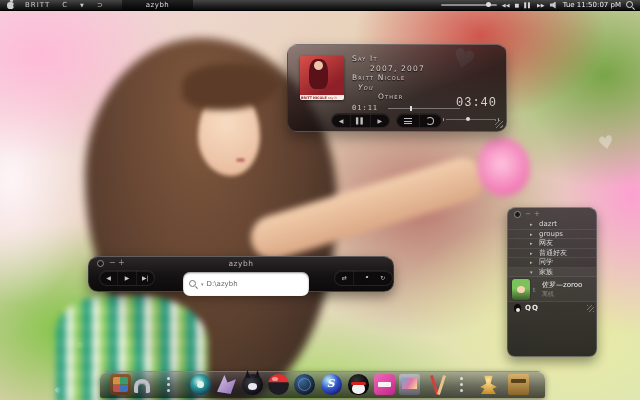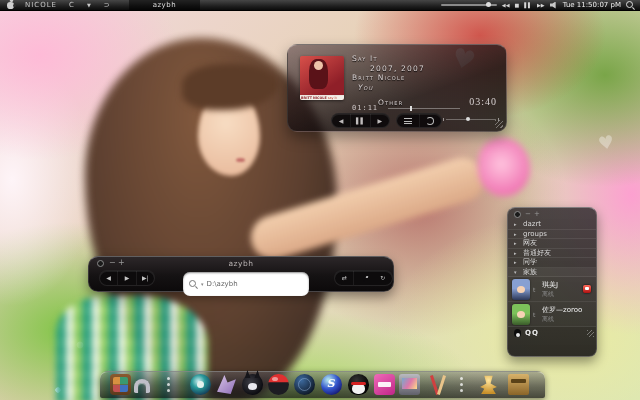--- a/index.html
+++ b/index.html
@@ -69,23 +69,23 @@
     box-shadow:0 6px 14px rgba(0,0,0,0.35);}
   .album-art{position:absolute;left:12px;top:11px;width:44px;height:44px;border-radius:2px;overflow:hidden;
     background:linear-gradient(145deg,#d8504a,#8f1f28 70%);box-shadow:0 1px 3px rgba(0,0,0,0.5);}
   .art-figure{position:absolute;left:9px;top:3px;width:19px;height:30px;background:#5a1218;border-radius:40% 40% 30% 30%;}
   .art-figure::before{content:"";position:absolute;left:5px;top:2px;width:9px;height:9px;background:#eec3a8;border-radius:50%;}
   .art-band{position:absolute;left:0;right:0;bottom:0;height:9px;background:#f2efe8;color:#c0392b;
     font-size:6px;line-height:9px;white-space:nowrap;transform:scale(0.55);transform-origin:0 100%;width:180%;padding-left:2px;}
   .art-band b{color:#8f1f28;}
   .track-info{position:absolute;left:64px;top:9px;font-size:7.5px;font-variant:small-caps;letter-spacing:1.2px;
     color:#ded6d6;line-height:9.6px;text-shadow:0 1px 1px #000;white-space:nowrap;}
-  .ti-1{padding-left:18px;}.ti-3{padding-left:6px;font-style:italic;}.ti-4{padding-left:26px;margin-top:6px;}
+  .ti-1{padding-left:18px;}.ti-3{padding-left:6px;font-style:italic;}.ti-4{padding-left:26px;}
   .elapsed{position:absolute;left:64px;top:59px;font-family:"DejaVu Sans Mono",monospace;font-size:7px;letter-spacing:1px;color:#cfc8c8;}
-  .duration{position:absolute;right:9px;top:51px;font-family:Liberation Serif, serif;font-size:10px;letter-spacing:1px;color:#d8d2d2;}
+  .duration{position:absolute;right:9px;top:51px;font-family:Liberation Mono, monospace;font-size:12px;letter-spacing:1px;color:#d8d2d2;}
   .progress{position:absolute;left:100px;top:63px;width:72px;height:1px;background:rgba(255,255,255,0.35);}
   .progress i{position:absolute;left:30%;top:-2px;width:2px;height:5px;background:#ddd;}
   .pill{position:absolute;display:flex;align-items:center;background:rgba(8,6,7,0.85);border-radius:8px;
     border:1px solid rgba(255,255,255,0.1);box-shadow:inset 0 1px 0 rgba(255,255,255,0.08);}
   .p-main{left:43px;top:68px;width:57px;height:13px;}
   .p-extra{left:108px;top:68px;width:44px;height:13px;}
   .pill .btn{flex:1;text-align:center;font-size:6px;color:#c0bcbc;line-height:13px;border-right:1px solid rgba(255,255,255,0.07);}
   .pill .btn:last-child{border-right:none;}
   .bars-icon{display:inline-block;width:8px;height:6px;vertical-align:middle;
     background:repeating-linear-gradient(180deg,#bbb 0 1px,transparent 1px 2.5px);}
@@ -123,21 +123,21 @@
   .sf-text{font-size:7px;color:#666;}
 
   
   .panel{position:absolute;left:507px;top:207px;width:90px;height:150px;z-index:6;border-radius:8px;
     background:linear-gradient(rgba(50,46,48,0.85),rgba(20,18,20,0.88));
     border:1px solid rgba(255,255,255,0.18);border-top-color:rgba(255,255,255,0.4);
     box-shadow:0 5px 12px rgba(0,0,0,0.4);box-sizing:border-box;overflow:hidden;}
   .p-title{position:relative;height:12px;}
   .p-title .winbtn{font-size:7px;}
   .pw-min{left:17px;}.pw-plus{left:26px;}
-  .group{display:flex;align-items:center;height:8.5px;padding:0 6px;gap:4px;
+  .group{display:flex;align-items:center;height:8.5px;padding:0 22px;gap:4px;
     border-bottom:1px solid rgba(255,255,255,0.08);font-size:7px;color:#d8d8d8;white-space:nowrap;}
   .group .arr{font-size:5px;color:#bbb;width:5px;}
   .group.expanded{background:rgba(255,255,255,0.06);}
   .card{position:relative;display:flex;align-items:center;height:25px;padding:0 4px;gap:3px;
     border-bottom:1px solid rgba(255,255,255,0.07);background:rgba(255,255,255,0.03);box-sizing:border-box;}
   .avatar{width:18px;height:21px;border-radius:3px;position:relative;flex:none;box-shadow:0 0 2px rgba(0,0,0,0.6);}
   .avatar::after{content:"";position:absolute;left:5px;top:7px;width:8px;height:7px;background:#f6d2b4;border-radius:50%;}
   .av1{background:linear-gradient(#87a0d2 0 45%,#2c3858);}
   .av2{background:linear-gradient(#ececec 0 30%,#2a2a2a 30% 78%,#666);}
   .av3{background:linear-gradient(#7cc25a 0 45%,#3a5c2a);}
@@ -210,21 +210,21 @@
   <div class="plaid"></div>
   <div class="face"></div>
   <div class="fringe"></div>
   <div class="lips"></div>
   <div class="flowerblob"></div>
   <span class="heart h1">♥</span>
   <span class="heart h2">♥</span>
 
   <div class="menubar">
     <span class="apple"></span>
-    <span class="menu">NICOLE</span>
+    <span class="menu">BRITT</span>
     <span class="menu">C</span>
     <span class="menu glyph">▼</span>
     <span class="menu">⊃</span>
     <div class="appseg">azybh</div>
     <div class="mb-right">
       <div class="mb-slider">
           <i></i>
         </div>
       <span class="mediag">◀◀</span>
       <span class="mediag">■</span>
@@ -321,29 +321,20 @@
     </div>
     <div class="group">
       <span class="arr">▸</span>
       <span>同学</span>
     </div>
     <div class="group expanded">
       <span class="arr">▾</span>
       <span>家族</span>
     </div>
     <div class="card">
-      <span class="avatar av1"></span>
-      <span class="lvl">t</span>
-      <span class="c-txt">
-        <span class="c-name">琪美J</span>
-        <span class="c-status">离线</span>
-      </span>
-      <span class="red-badge"></span>
-    </div>
-    <div class="card">
       <span class="avatar av3"></span>
       <span class="lvl">t</span>
       <span class="c-txt">
         <span class="c-name">佐罗—zoroo</span>
         <span class="c-status">离线</span>
       </span>
     </div>
     <div class="p-footer">
       <span class="penguin-dot"></span>
       <span class="footer-label">QQ</span>

